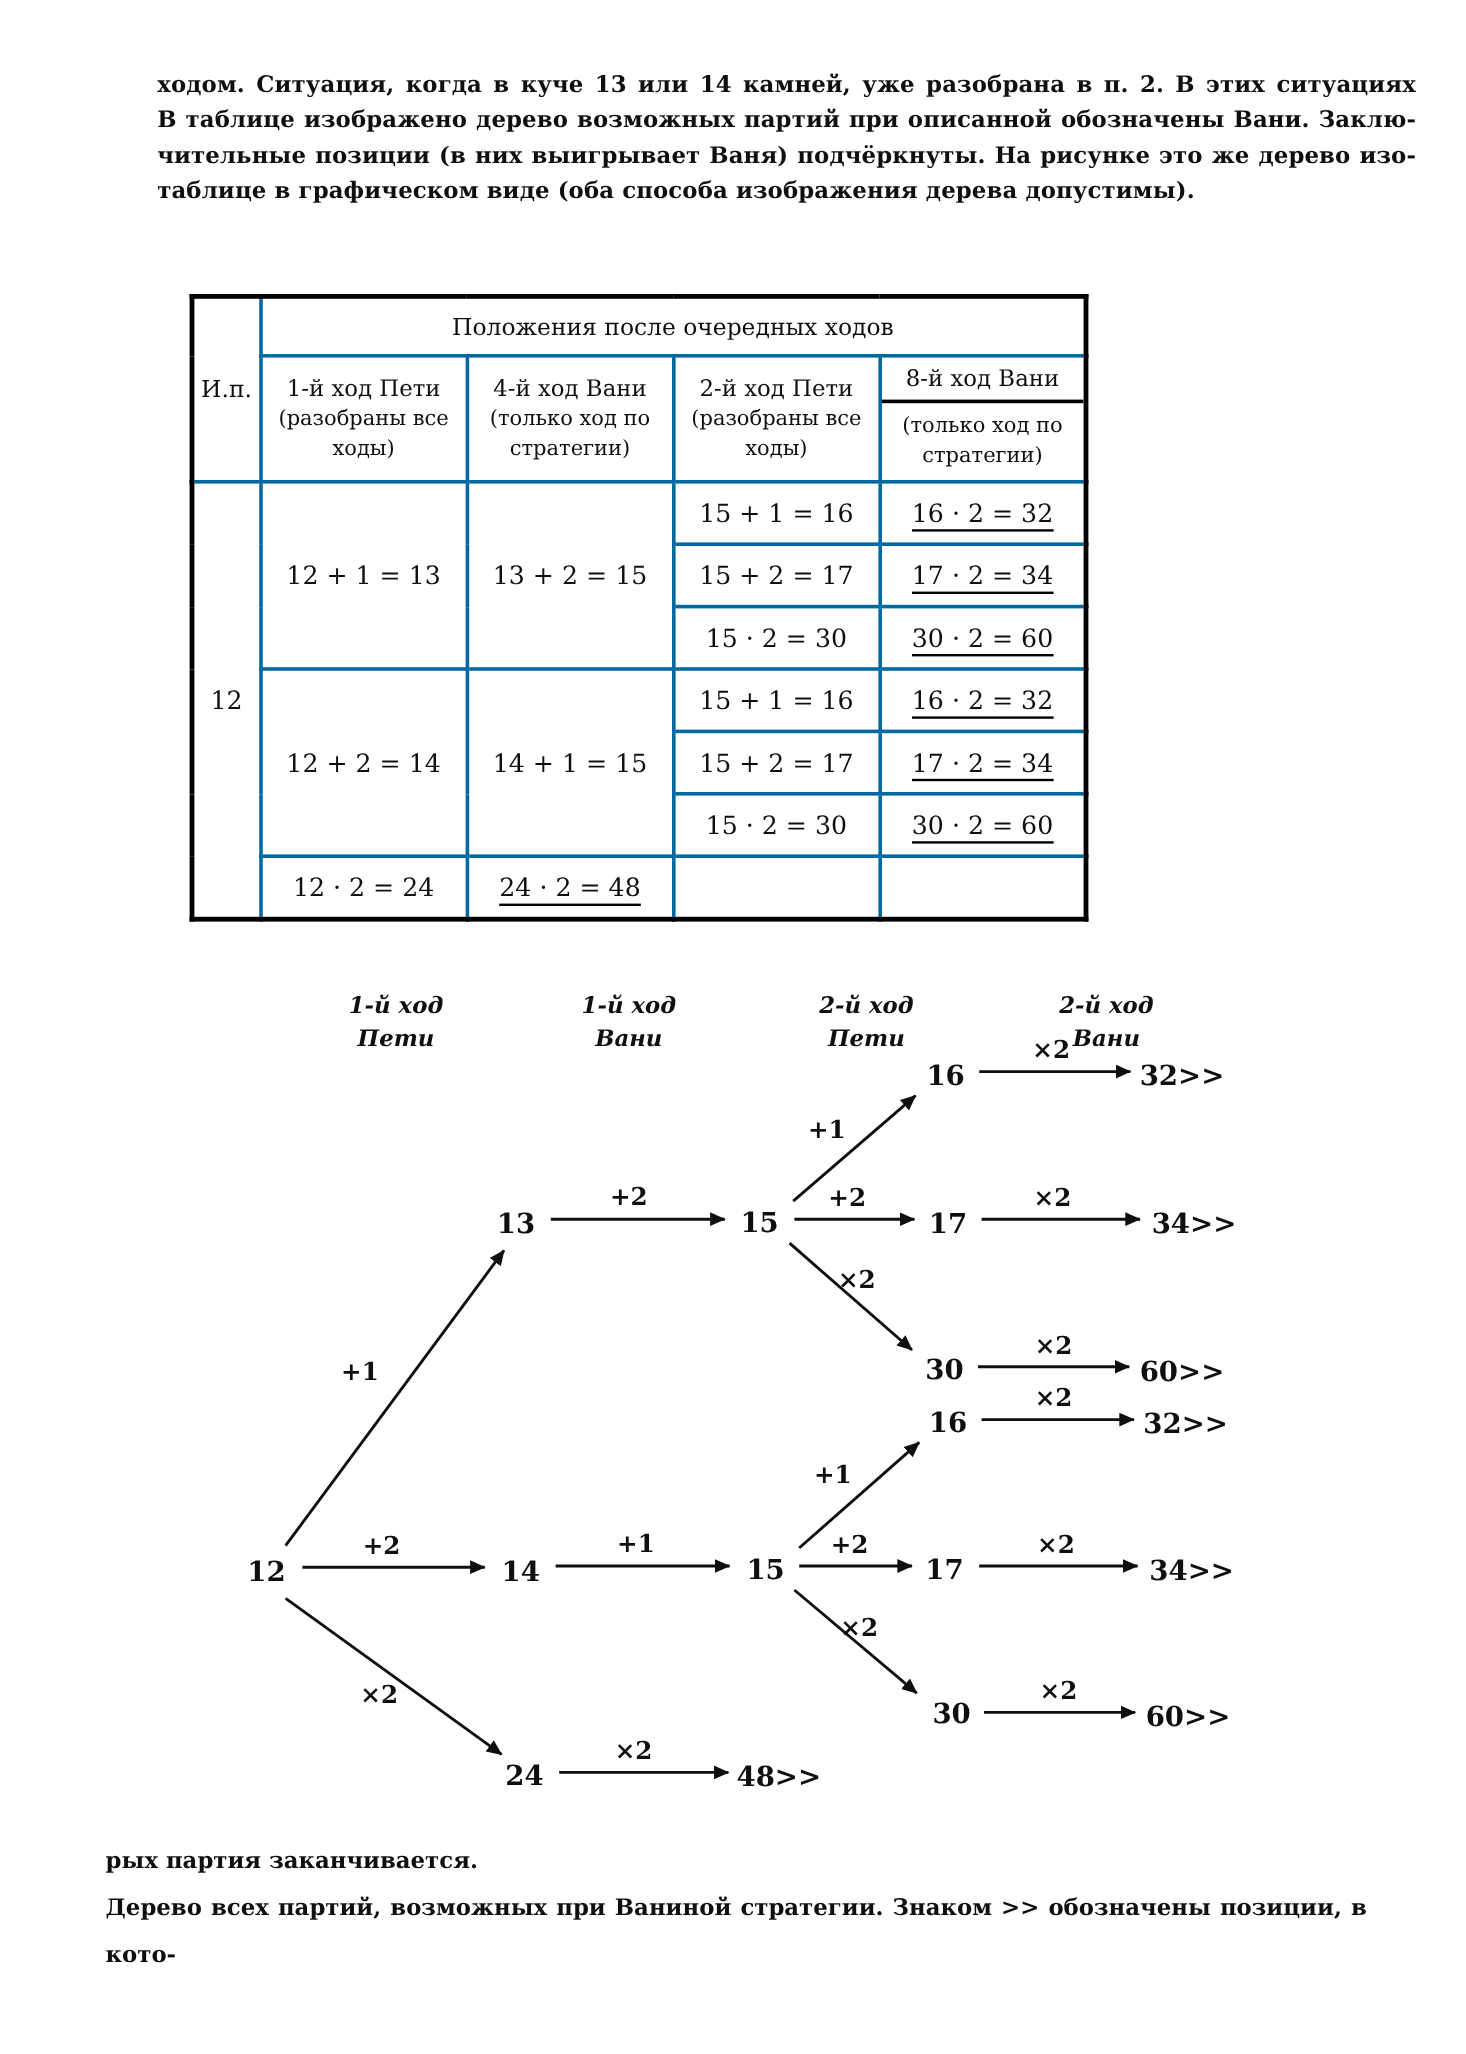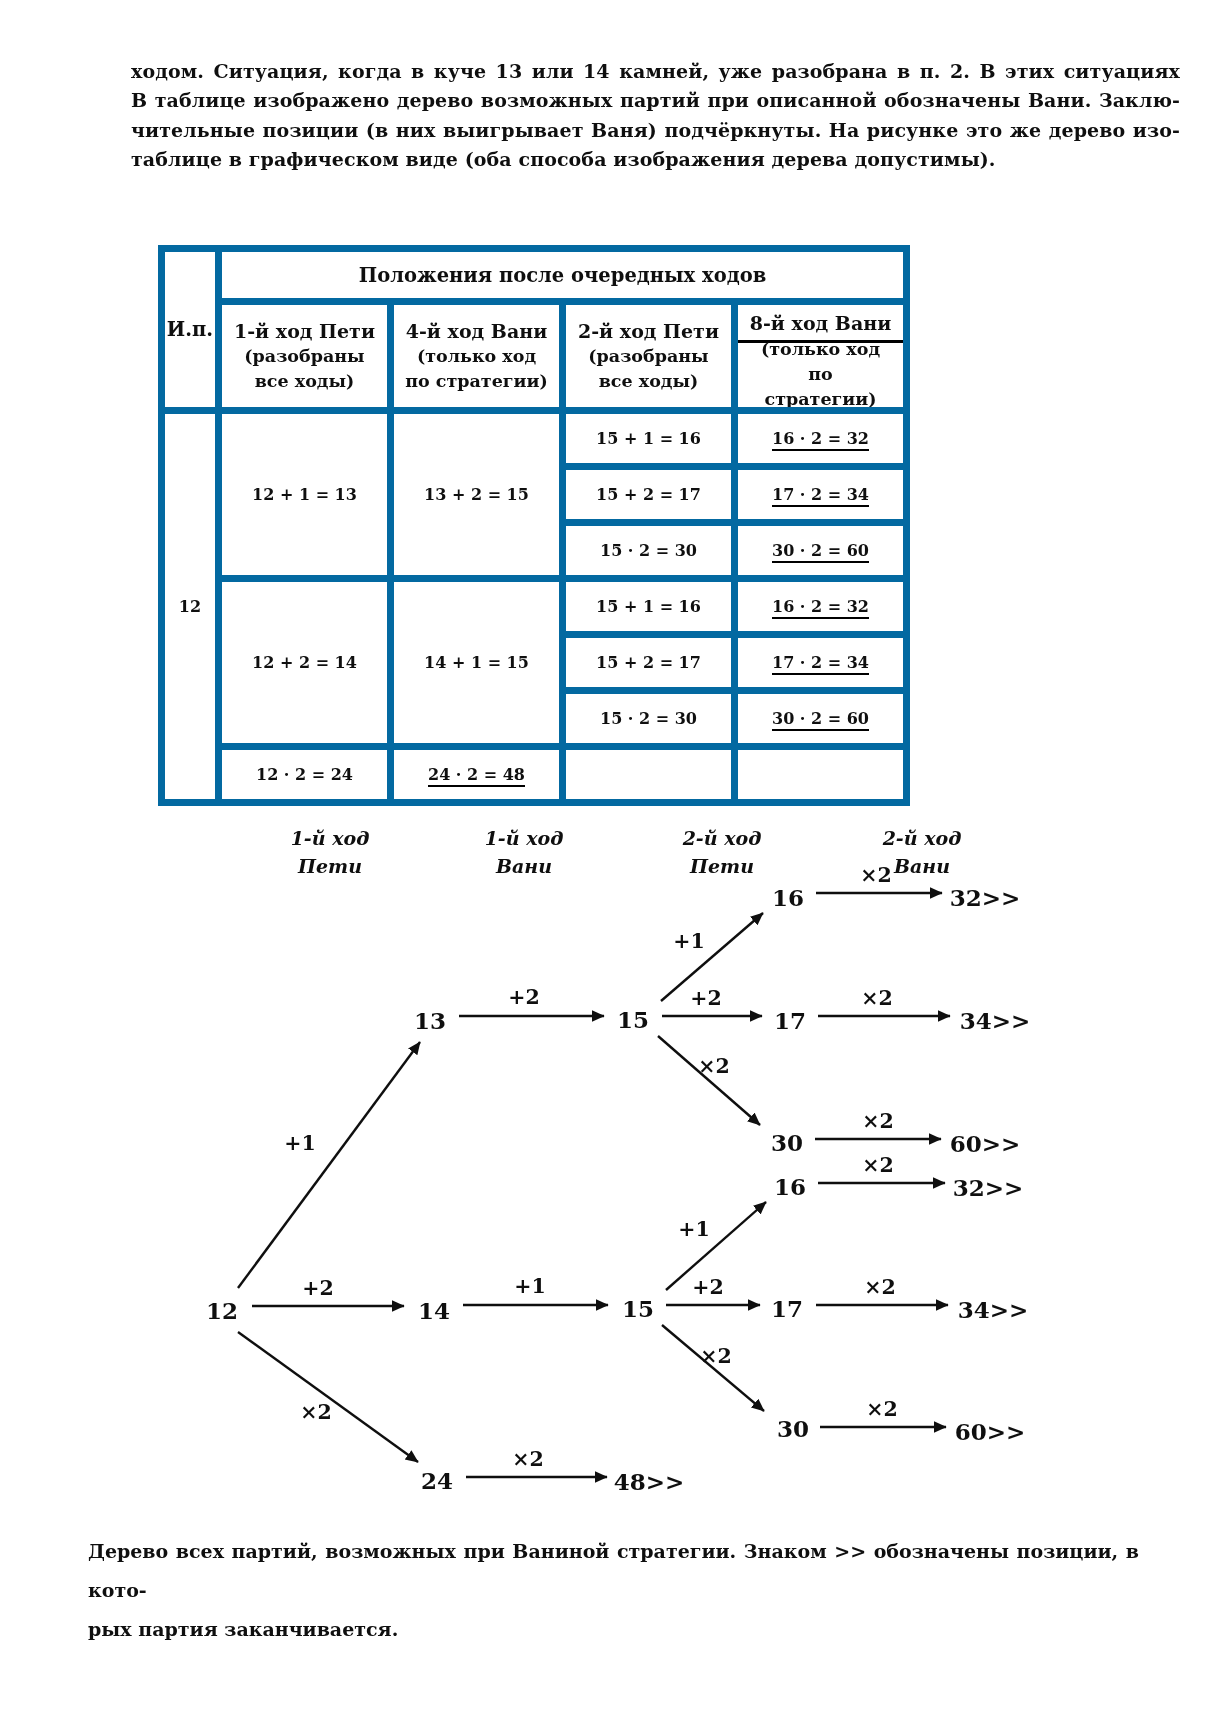--- a/index.html
+++ b/index.html
@@ -9,33 +9,33 @@
   }
   
   .para{position:absolute;left:88px;top:57px;width:1049px;
         font-size:19px;font-weight:700;line-height:29.4px;letter-spacing:.1px;margin-left:43px;}
   .para .ln{white-space:normal;}
   .para .jl{text-align:justify;text-align-last:justify;}
   
   table.game{position:absolute;left:158px;top:245px;border-collapse:collapse;
              table-layout:fixed;border:4px solid #000;}
   table.game th,table.game td{
-    border:7px solid #0369a1;text-align:center;vertical-align:middle;
-    font-weight:700;font-size:19px;padding:0;overflow:hidden;}
+    border:3px solid #0369a1;text-align:center;vertical-align:middle;
+    font-weight:400;font-size:19px;padding:0;overflow:hidden;}
   col.c-ip{width:57px;} col.c-m{width:172px;}
   tr.h1 th{height:46px;font-size:19.5px;}
   tr.h2 th{height:102px;}
   .ht{font-size:19px;line-height:26px;}
   .hs{font-size:17.5px;line-height:25px;padding:0 8px;}
   th.c5{padding:0;vertical-align:top;}
   .split-top{height:34px;border-bottom:3px solid #000;display:flex;
              align-items:center;justify-content:center;font-size:19px;}
   .split-bottom{height:64px;display:flex;align-items:center;justify-content:center;
                 font-size:17.5px;line-height:25px;padding:0 14px;}
-  tr.br td{height:49px;font-size:16px;}
+  tr.br td{height:49px;font-size:21px;}
   td.ipv{font-size:20px;}
   .uv{border-bottom:2.5px solid #000;padding-bottom:1px;}
   
   svg.tree{position:absolute;left:0;top:0;}
   svg.tree text{fill:#0f0f0f;}
   svg.tree .node{font:700 23px "DejaVu Serif","Liberation Serif",serif;}
   svg.tree .elabel{font:700 20.5px "DejaVu Serif","Liberation Serif",serif;}
   svg.tree .chead{font:italic 600 19px "DejaVu Serif","Liberation Serif",serif;}
   svg.tree line{stroke:#0f0f0f;stroke-width:2.4;}
   
@@ -193,15 +193,15 @@
       <text x="524" y="838" text-anchor="middle" dominant-baseline="central" class="chead">1-й ход</text>
       <text x="524" y="866" text-anchor="middle" dominant-baseline="central" class="chead">Вани</text>
       <text x="722" y="838" text-anchor="middle" dominant-baseline="central" class="chead">2-й ход</text>
       <text x="722" y="866" text-anchor="middle" dominant-baseline="central" class="chead">Пети</text>
       <text x="922" y="838" text-anchor="middle" dominant-baseline="central" class="chead">2-й ход</text>
       <text x="922" y="866" text-anchor="middle" dominant-baseline="central" class="chead">Вани</text>
     </g>
 </svg>
 
 <div class="caption">
+  <div class="ln">рых партия заканчивается.</div>
   <div class="ln jl">Дерево всех партий, возможных при Ваниной стратегии. Знаком &gt;&gt; обозначены позиции, в кото-</div>
-  <div class="ln">рых партия заканчивается.</div>
 </div>
 
 </body></html>

